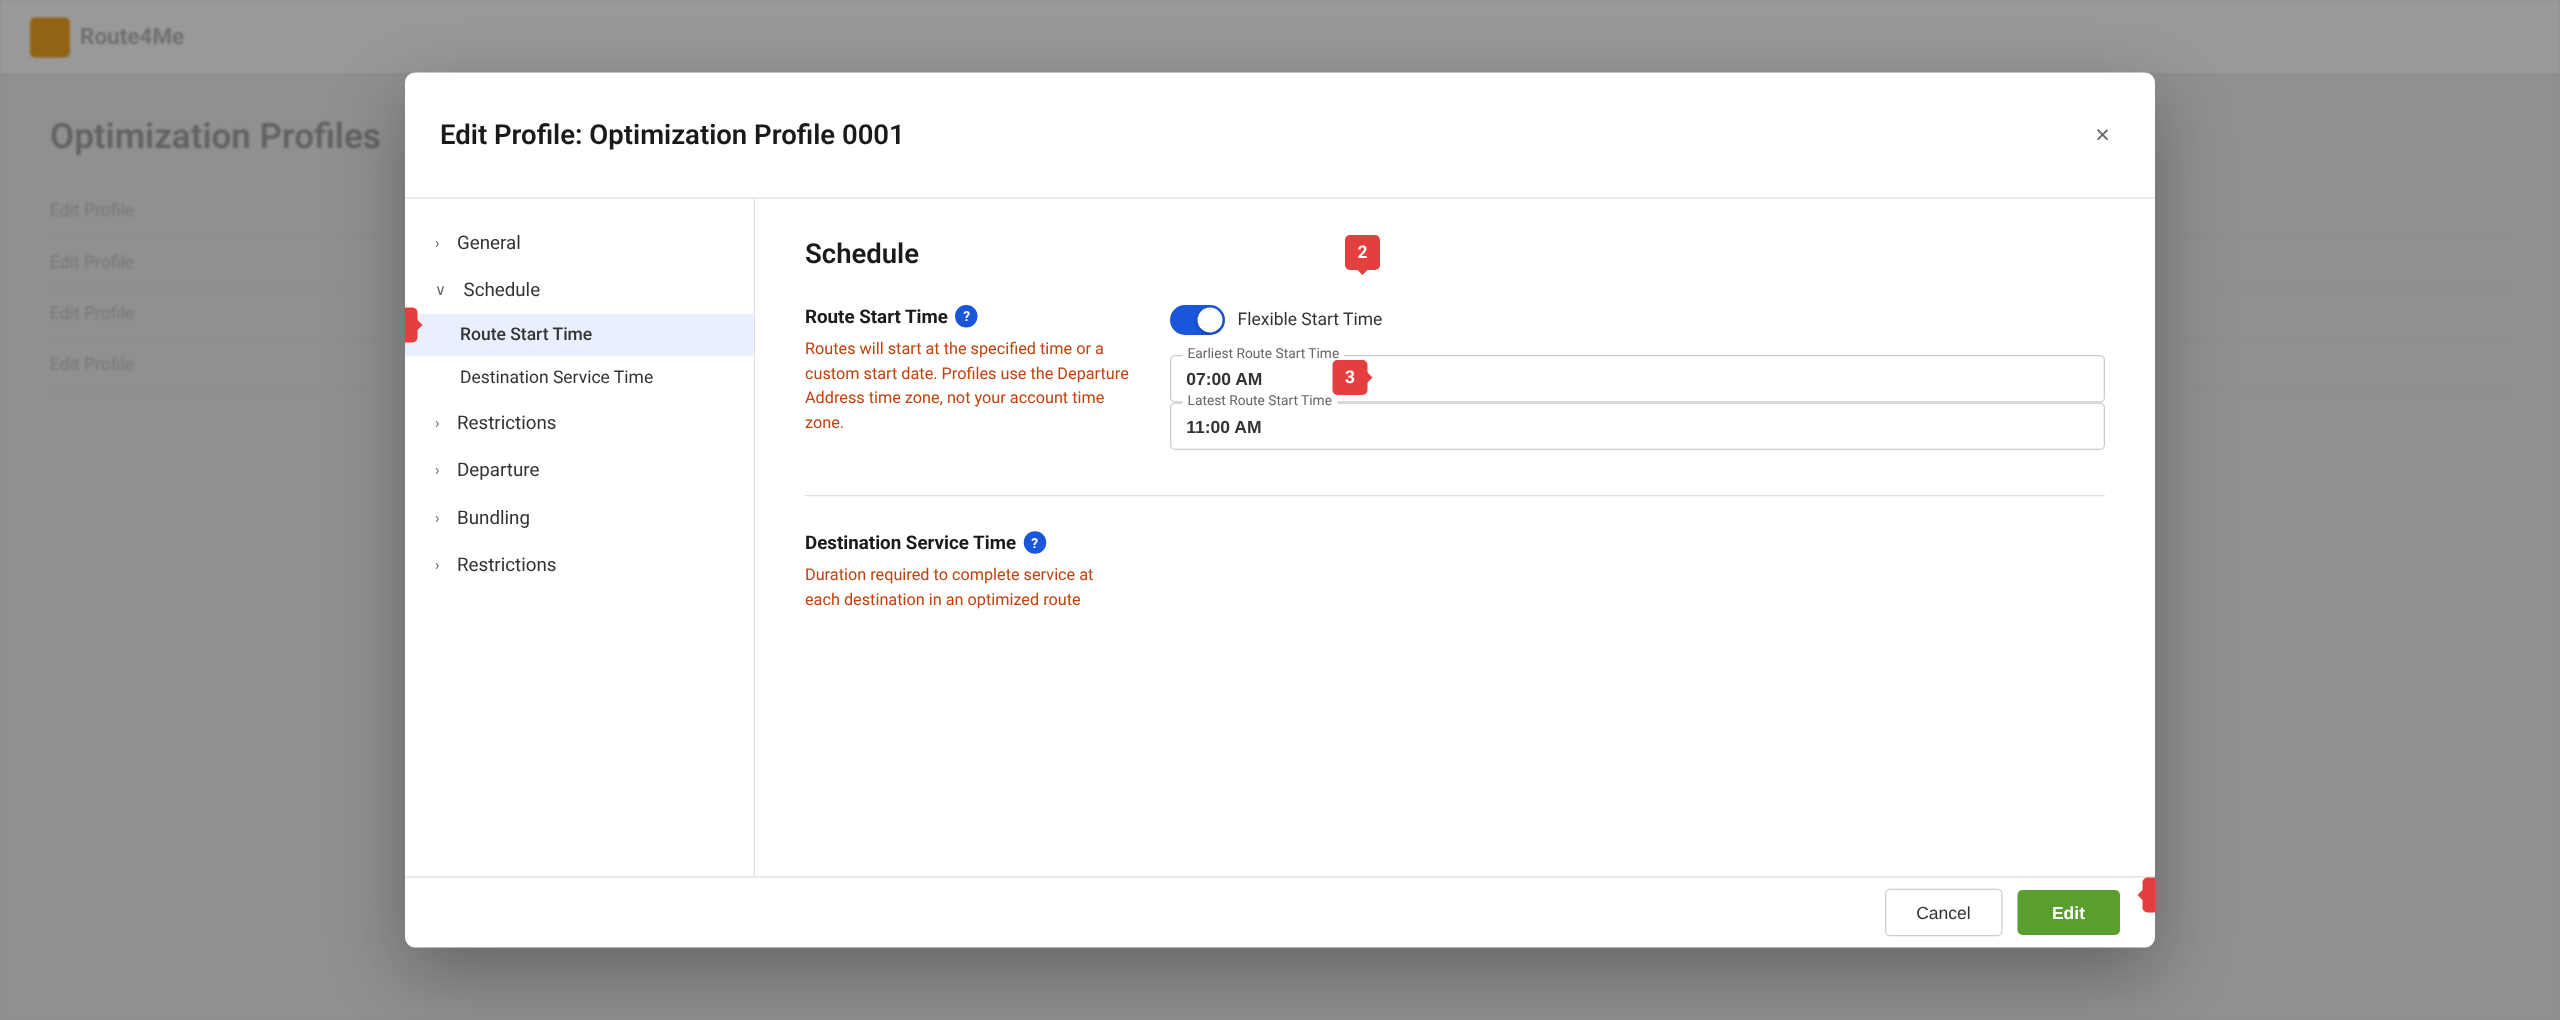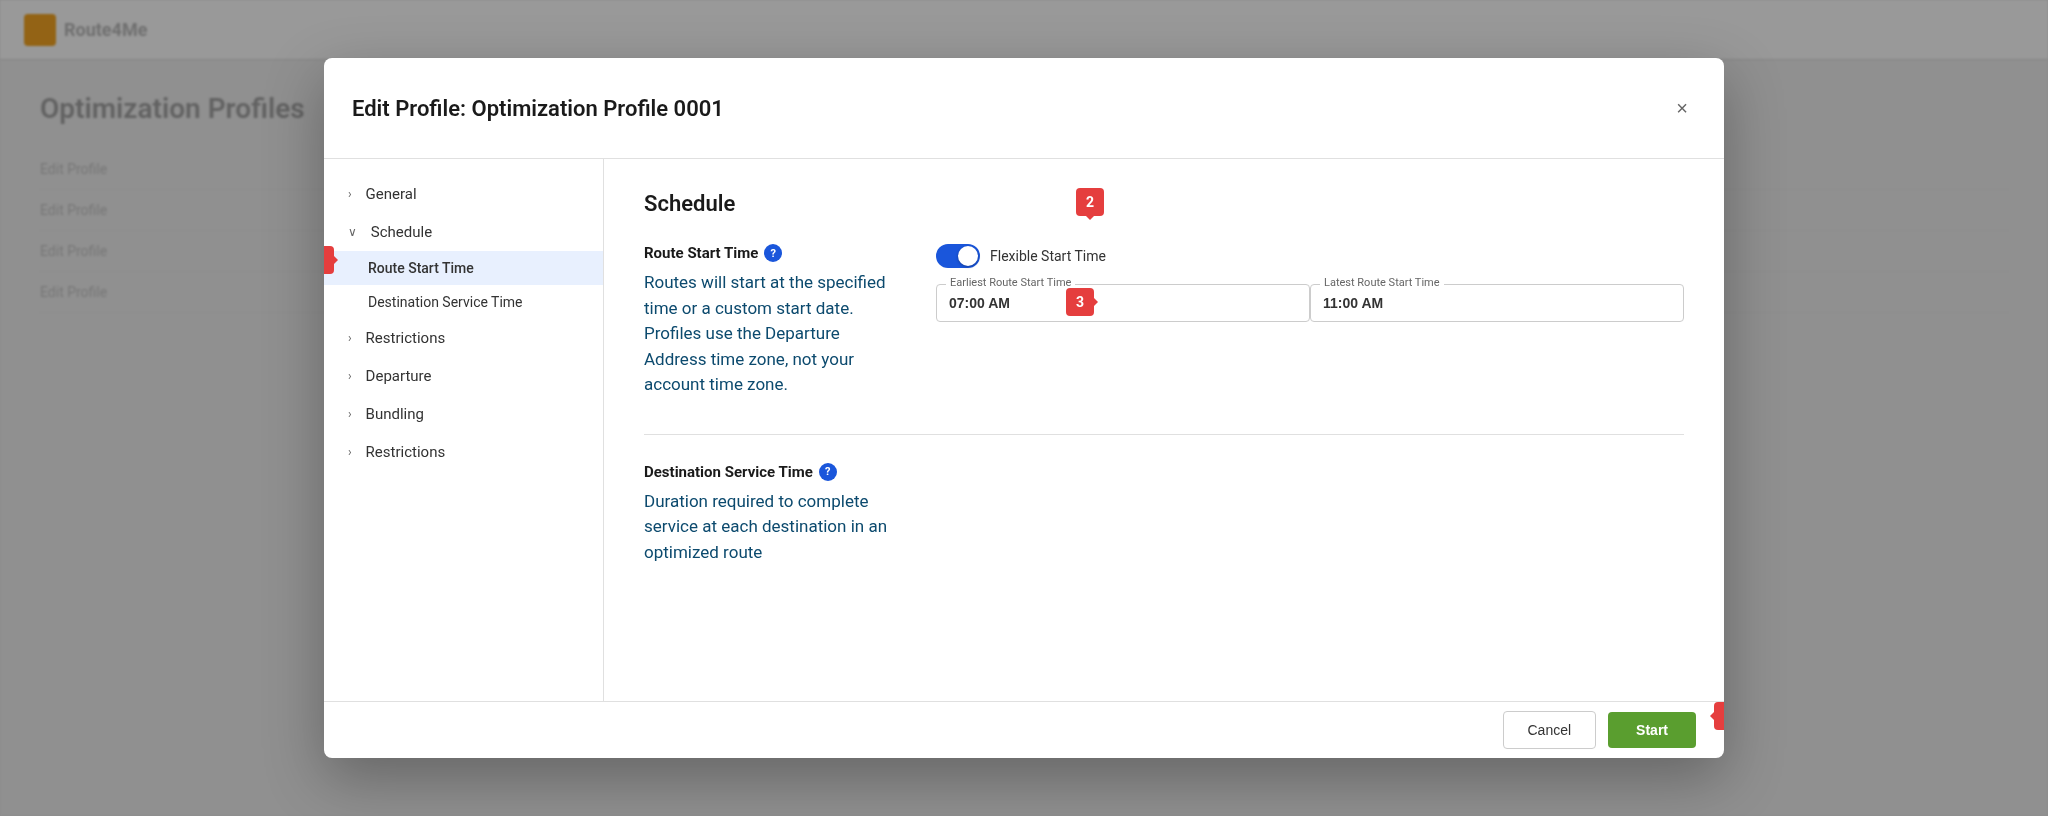--- a/index.html
+++ b/index.html
@@ -216,22 +216,22 @@
       display: inline-flex;
       align-items: center;
       justify-content: center;
       color: white;
       font-size: 11px;
       font-weight: bold;
       flex-shrink: 0;
     }
 
     .setting-desc {
-      font-size: 17px;
-      color: #0c4a6e;
+      font-size: 13px;
+      color: #c2410c;
       line-height: 1.5;
     }
 
     .setting-right {
       flex: 1;
     }
 
     .toggle-row {
       display: flex;
       align-items: center;
@@ -270,20 +270,21 @@
     .toggle-switch.off .toggle-knob { left: 2px; }
 
     .toggle-label {
       font-size: 14px;
       color: #333;
     }
 
     
     .time-inputs {
       display: flex;
+      flex-direction: column;
     }
 
     .time-input-group {
       position: relative;
       flex: 1;
     }
 
     .time-input-label {
       position: absolute;
       top: -8px;
@@ -529,17 +530,17 @@
             <p class="setting-desc">Duration required to complete service at each destination in an optimized route</p>
           </div>
 
         </div>
 
       </div>
     </div>
 
     <div class="modal-footer">
       <button class="btn-cancel">Cancel</button>
-      <button class="btn-save">Start</button>
+      <button class="btn-save">Edit</button>
     </div>
 
   </div>
 </div>
 
 </body></html>

